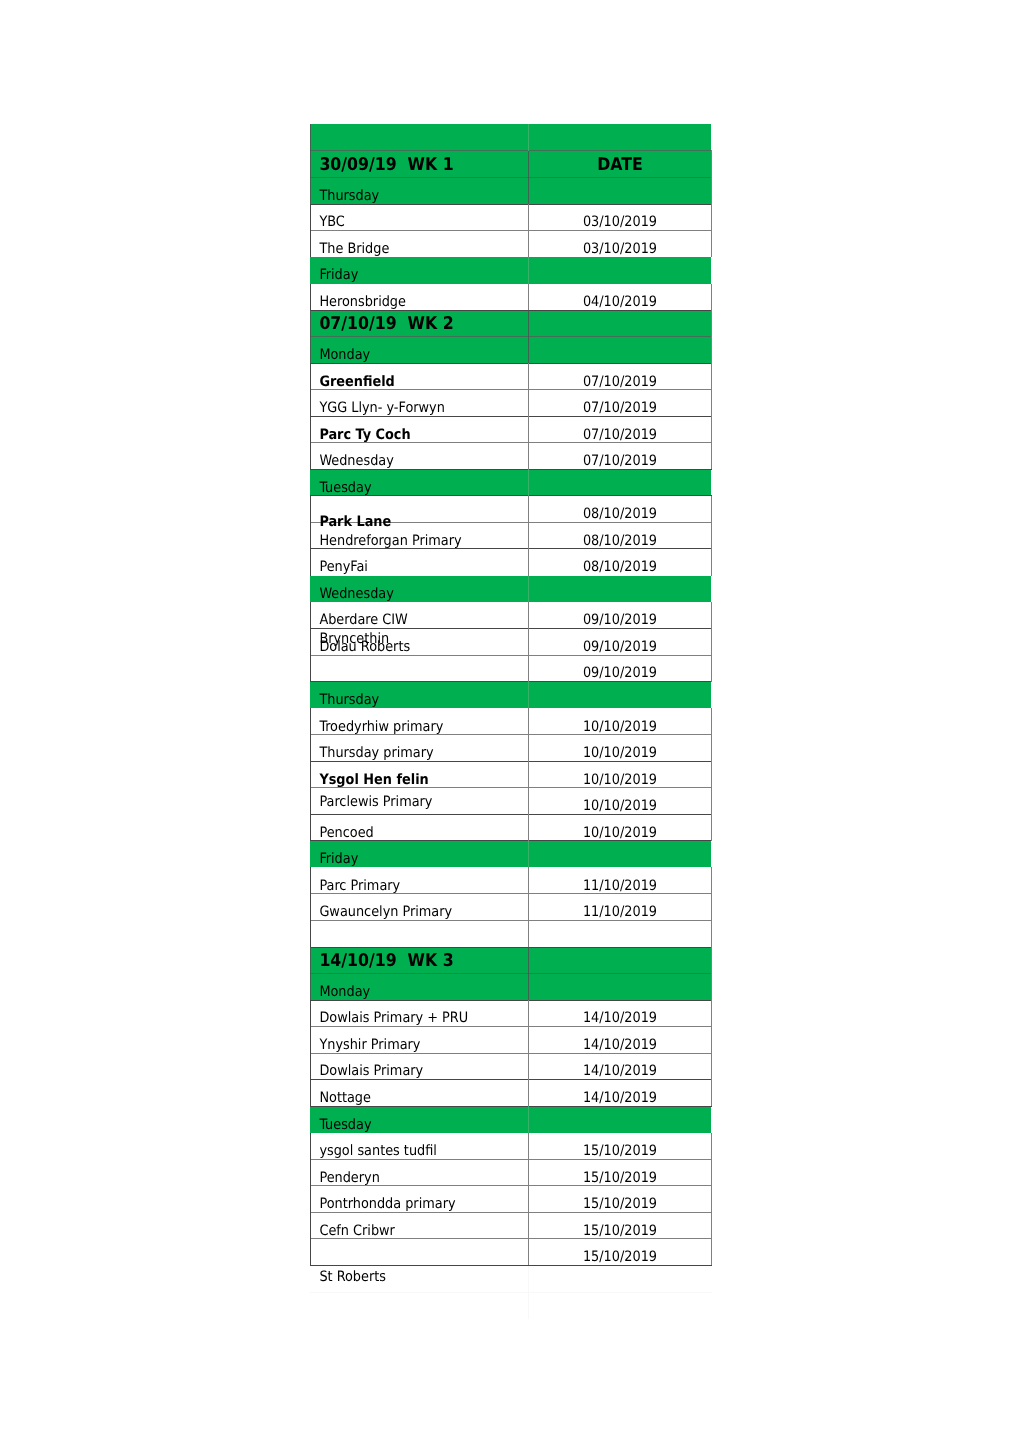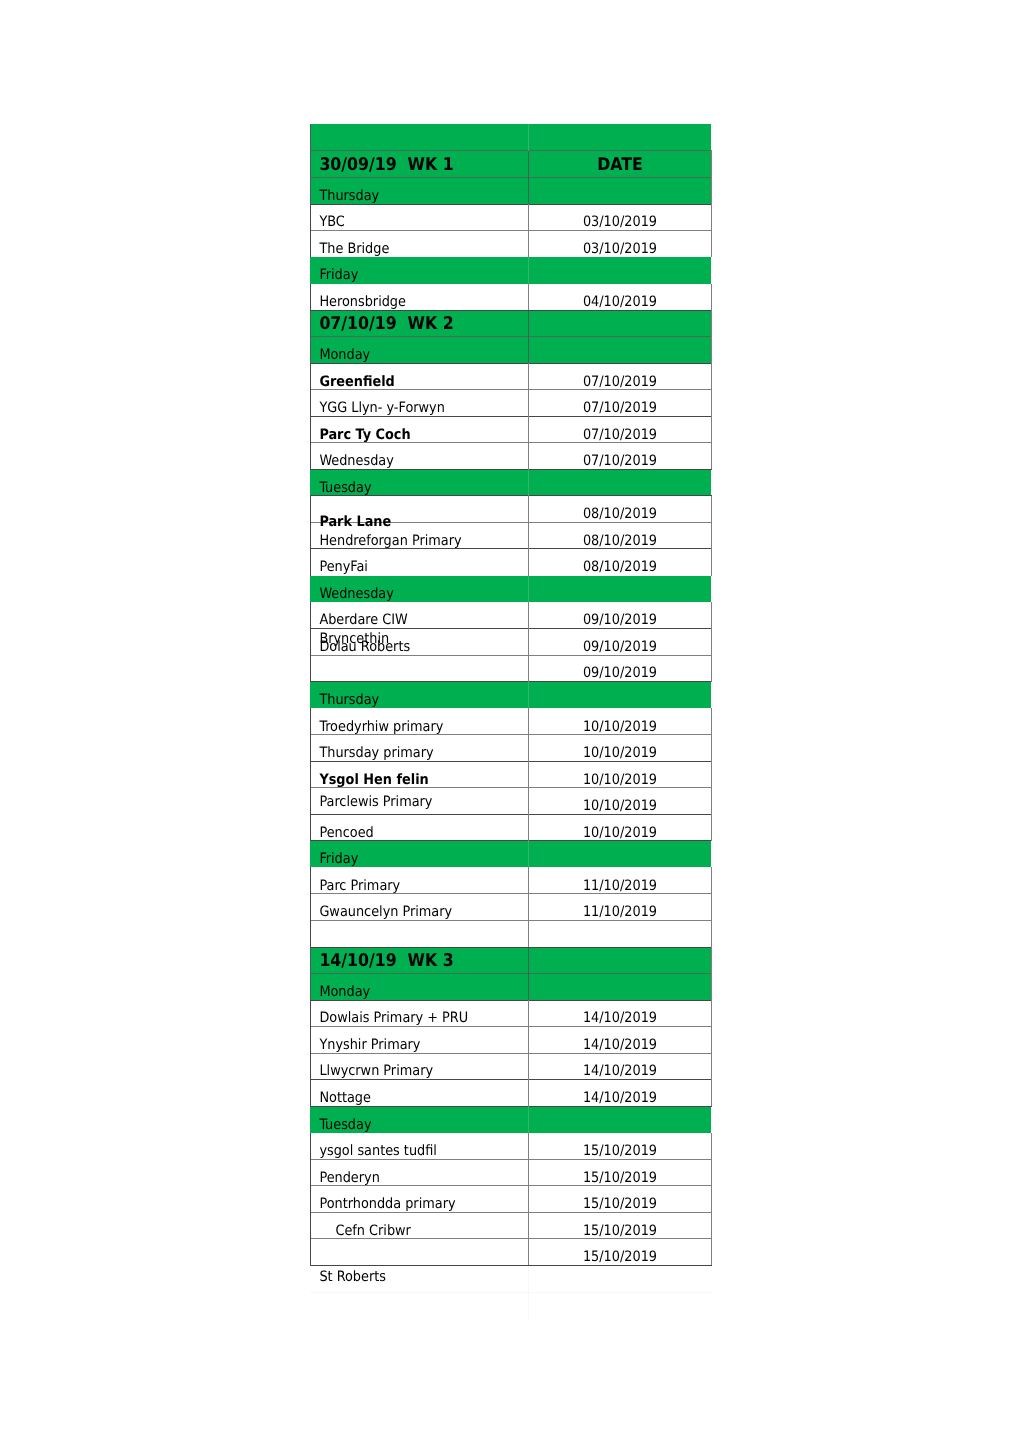--- a/index.html
+++ b/index.html
@@ -287,21 +287,21 @@
     <div class="celldate reg" style="top:1000.128px;">
         <span>14/10/2019</span>
       </div>
     <div class="cellname reg" style="top:1026.665px;">
         <span>Ynyshir Primary</span>
       </div>
     <div class="celldate reg" style="top:1026.665px;">
         <span>14/10/2019</span>
       </div>
     <div class="cellname reg" style="top:1053.202px;">
-        <span>Llwycrwn Primary</span>
+        <span>Dowlais Primary</span>
       </div>
     <div class="celldate reg" style="top:1053.202px;">
         <span>14/10/2019</span>
       </div>
     <div class="cellname reg" style="top:1079.74px;">
         <span>Nottage</span>
       </div>
     <div class="celldate reg" style="top:1079.74px;">
         <span>14/10/2019</span>
       </div>
@@ -319,21 +319,21 @@
       </div>
     <div class="celldate reg" style="top:1159.351px;">
         <span>15/10/2019</span>
       </div>
     <div class="cellname reg" style="top:1185.888px;">
         <span>Pontrhondda primary</span>
       </div>
     <div class="celldate reg" style="top:1185.888px;">
         <span>15/10/2019</span>
       </div>
-    <div class="cellname reg" style="top:1212.426px;margin-left:16px;">
+    <div class="cellname reg" style="top:1212.426px;">
         <span>Cefn Cribwr</span>
       </div>
     <div class="celldate reg" style="top:1212.426px;">
         <span>15/10/2019</span>
       </div>
     <div class="cellname reg" style="top:1259px;">
         <span>St Roberts</span>
       </div>
     <div class="celldate reg" style="top:1238.963px;">
         <span>15/10/2019</span>

